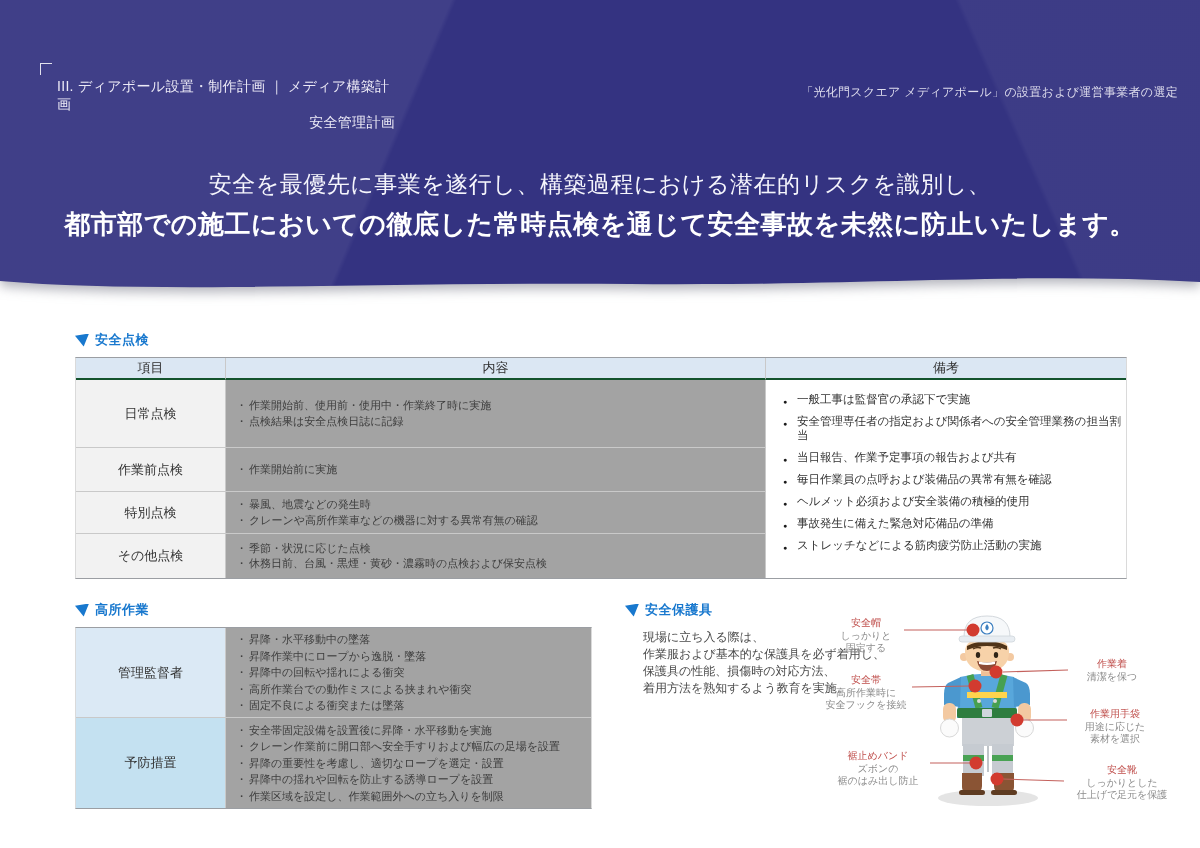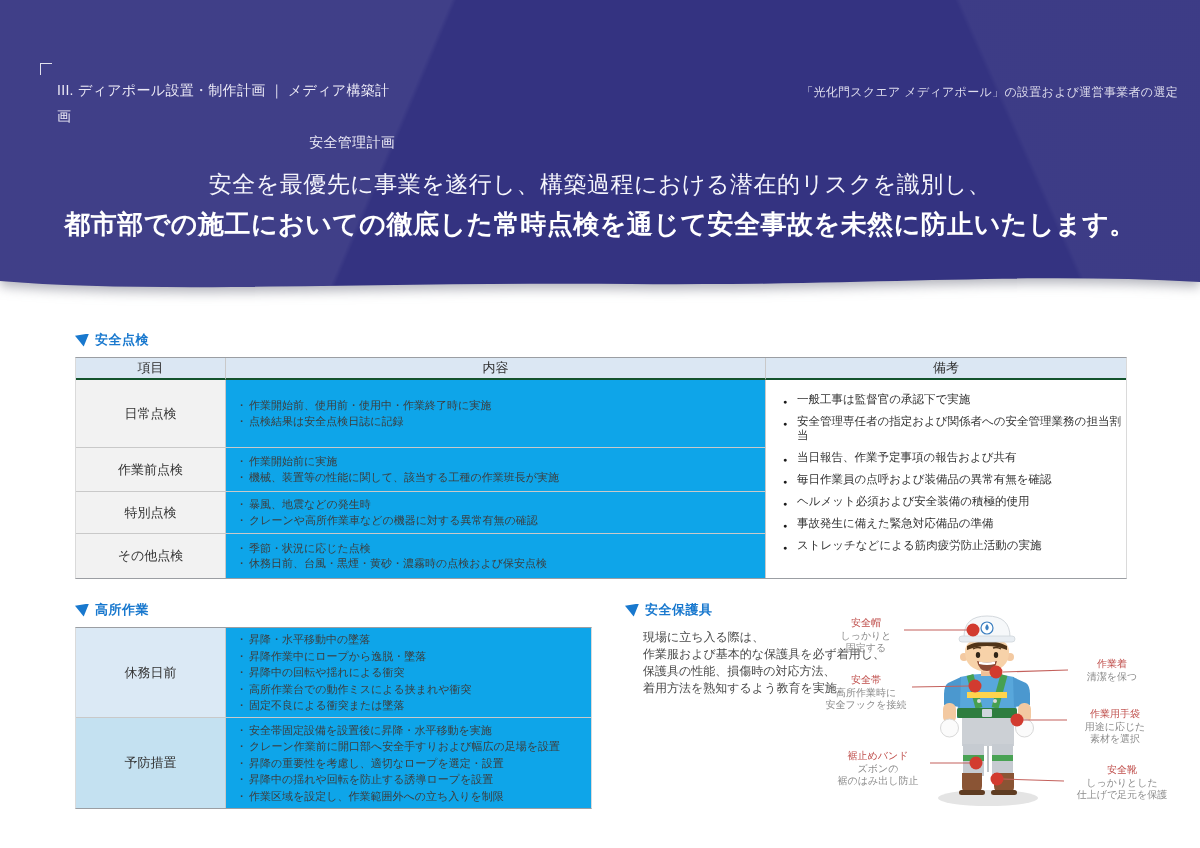--- a/index.html
+++ b/index.html
@@ -12,21 +12,21 @@
     filter:drop-shadow(0 5px 6px rgba(115,116,132,.55));}
   .hero{position:absolute;inset:0;background:#343381;
     clip-path:path("M0 0 H1200 V282 C1020 272 860 286 630 284 C380 282 150 294 0 281 Z");}
   .hero::before{content:"";position:absolute;inset:0;
     background:
       linear-gradient(113deg, rgba(255,255,255,.06) 0%, rgba(255,255,255,.06) 34%, rgba(255,255,255,0) 34.4%),
       linear-gradient(246deg, rgba(255,255,255,.045) 0%, rgba(255,255,255,.045) 18%, rgba(255,255,255,0) 18.4%);}
   .corner-bracket{position:absolute;left:40px;top:63px;width:11px;height:11px;
     border-left:1.5px solid rgba(255,255,255,.85);border-top:1.5px solid rgba(255,255,255,.85);}
   .breadcrumb{position:absolute;left:57px;top:77px;width:338px;color:#eceaf6;
-    font-size:14px;line-height:26px;letter-spacing:.3px;}
+    font-size:14px;line-height:18px;letter-spacing:.3px;}
   .breadcrumb .bc2{text-align:right;}
   .project-label{position:absolute;right:22px;top:84px;font-size:12px;color:#dedded;letter-spacing:.3px;}
   .hero-headline{position:absolute;left:0;top:169px;width:1200px;text-align:center;color:#ffffff;}
   .hero-line1{font-size:23px;font-weight:500;letter-spacing:.5px;margin-bottom:7px;color:#f5f5fc;}
   .hero-line2{font-size:26px;font-weight:800;letter-spacing:.5px;}
 
   
   .sec-title{position:absolute;display:flex;align-items:center;gap:6px;}
   .flag-icon{width:14px;height:13px;background:#1878ce;
     clip-path:polygon(0 18%,100% 0,62% 100%);flex:0 0 auto;}
@@ -36,21 +36,21 @@
   .tbl{position:absolute;display:grid;background:#fff;
     border-top:1.5px solid #9b9ea3;border-bottom:1.5px solid #9b9ea3;
     border-left:1px solid #dadada;border-right:1px solid #dadada;}
   .cell{box-sizing:border-box;}
   .th{background:#dbe7f3;display:flex;align-items:center;justify-content:center;
     font-size:13px;color:#2f2f2f;border-bottom:2px solid #14532d;}
   .b-right{border-right:1px solid #c9c9c9;}
   .b-bottom{border-bottom:1px solid #c9c9c9;}
   .item-cell{background:#f2f2f2;display:flex;align-items:center;justify-content:center;
     font-size:13px;color:#333;}
-  .content-cell{background:#0ea5e9;display:flex;flex-direction:column;justify-content:center;
+  .content-cell{background:#a3a3a3;display:flex;flex-direction:column;justify-content:center;
     padding:6px 10px;}
   .b{position:relative;padding-left:13px;font-size:11px;line-height:15.5px;color:#3d3d3d;}
   .b::before{content:"・";position:absolute;left:0;top:0;}
   .hb .b{line-height:16.4px;}
   .remarks-cell{grid-column:3;grid-row:2 / span 4;background:#fff;padding:12px 4px 0 16px;}
   .r{position:relative;padding-left:15px;font-size:11.5px;line-height:14px;margin-bottom:8px;color:#333;}
   .r::before{content:"●";position:absolute;left:1px;top:3px;font-size:7px;color:#1a1a1a;}
   .label-blue1{background:#dbe9f5;display:flex;align-items:center;justify-content:center;
     font-size:13px;color:#333;}
   .label-blue2{background:#c4e1f1;display:flex;align-items:center;justify-content:center;
@@ -104,21 +104,20 @@
       <div class="r">当日報告、作業予定事項の報告および共有</div>
       <div class="r">毎日作業員の点呼および装備品の異常有無を確認</div>
       <div class="r">ヘルメット必須および安全装備の積極的使用</div>
       <div class="r">事故発生に備えた緊急対応備品の準備</div>
       <div class="r">ストレッチなどによる筋肉疲労防止活動の実施</div>
     </div>
 
     <div class="cell item-cell b-right b-bottom">作業前点検</div>
     <div class="cell content-cell b-right b-bottom">
       <div class="b">作業開始前に実施</div>
-      <div class="b">機械、装置等の性能に関して、該当する工種の作業班長が実施</div>
     </div>
 
     <div class="cell item-cell b-right b-bottom">特別点検</div>
     <div class="cell content-cell b-right b-bottom">
       <div class="b">暴風、地震などの発生時</div>
       <div class="b">クレーンや高所作業車などの機器に対する異常有無の確認</div>
     </div>
 
     <div class="cell item-cell b-right">その他点検</div>
     <div class="cell content-cell b-right">
@@ -126,21 +125,21 @@
       <div class="b">休務日前、台風・黒煙・黄砂・濃霧時の点検および保安点検</div>
     </div>
   </div>
 
   <div class="sec-title" style="left:75px;top:601px;">
     <span class="flag-icon"></span>
     <span class="sec-title-text">高所作業</span>
   </div>
 
   <div class="tbl hb" style="left:75px;top:627px;grid-template-columns:150px 365px;grid-template-rows:90px 90px;">
-    <div class="cell label-blue1 b-right b-bottom">休務日前</div>
+    <div class="cell label-blue1 b-right b-bottom">管理監督者</div>
     <div class="cell content-cell b-bottom">
       <div class="b">昇降・水平移動中の墜落</div>
       <div class="b">昇降作業中にロープから逸脱・墜落</div>
       <div class="b">昇降中の回転や揺れによる衝突</div>
       <div class="b">高所作業台での動作ミスによる挟まれや衝突</div>
       <div class="b">固定不良による衝突または墜落</div>
     </div>
     <div class="cell label-blue2 b-right">予防措置</div>
     <div class="cell content-cell">
       <div class="b">安全帯固定設備を設置後に昇降・水平移動を実施</div>

